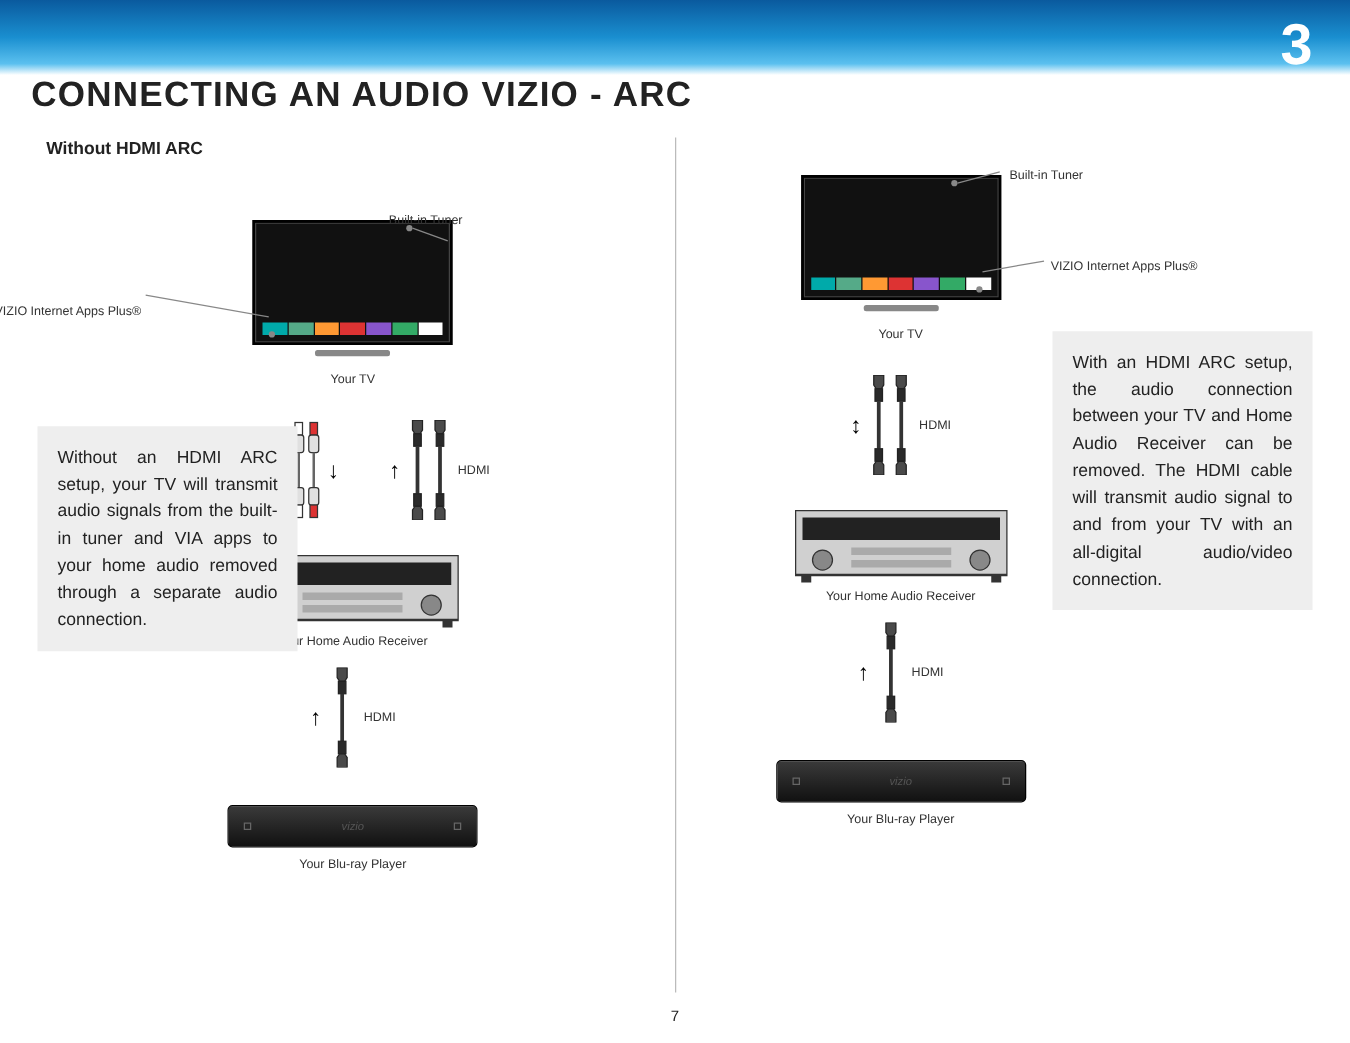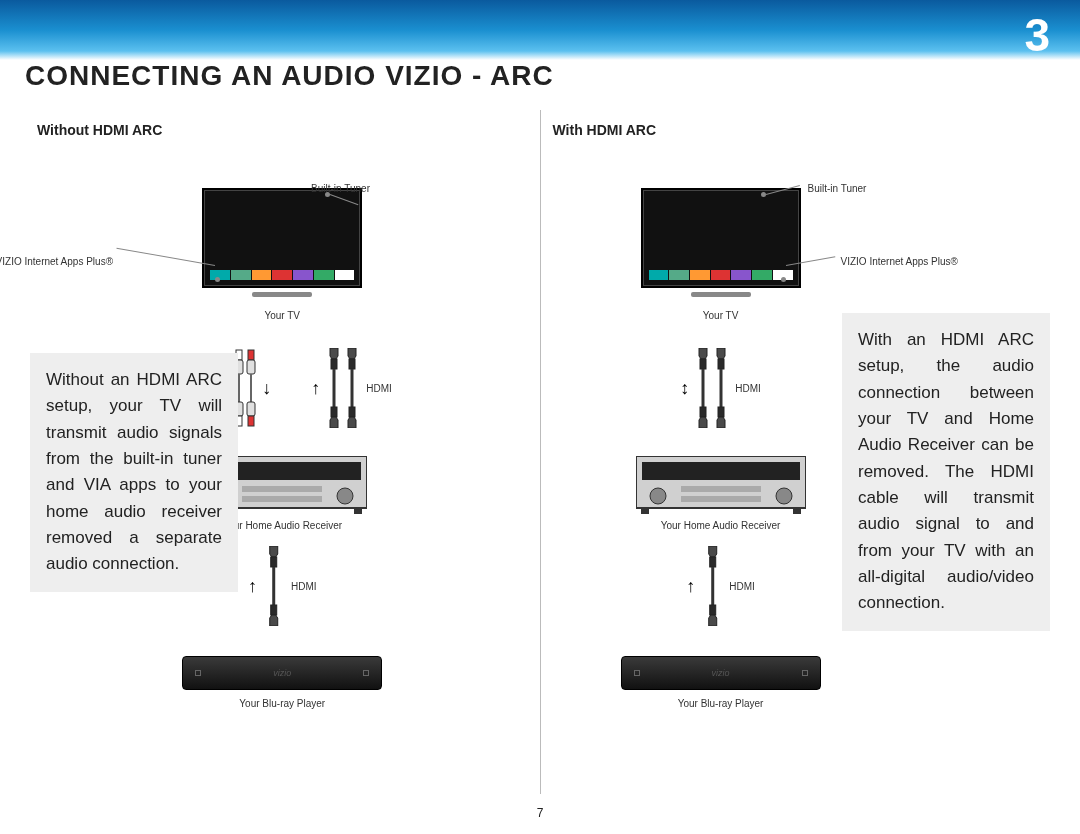--- a/index.html
+++ b/index.html
@@ -50,21 +50,20 @@
     width: 1px;
     background: #bbb;
     margin: 0 0px;
   }
   .sub-heading {
     font-size: 14px;
     font-weight: bold;
     color: #222;
     margin-bottom: 20px;
     padding-left: 12px;
-    margin-top: 12px;
   }
   .diagram-area {
     position: relative;
     height: 640px;
   }
   
   .tv {
     position: absolute;
     left: 50%;
     transform: translateX(-50%);
@@ -181,21 +180,21 @@
     padding:0 12px;
   }
   .bluray .slot{width:6px;height:6px;border:1px solid #666;}
   .bluray .logo{color:#555;font-size:9px;font-style:italic;}
   
   .info-box {
     position:absolute;
     width: 208px;
     background:#eeeeee;
     padding:14px 16px;
-    font-size:17px;
+    font-size:14px;
     line-height:1.55;
     color:#222;
     text-align:justify;
   }
   .info-left { left:5px; top:195px;}
   .info-right { right:5px; top:155px;}
   .col-inner { position:relative; height:100%;}
   .page-num {
     position:absolute;
     bottom:14px;
@@ -335,30 +334,29 @@
           <span class="label" style="position:static;">HDMI</span>
         </div>
 
         <div class="bluray">
           <span class="slot"></span>
           <span class="logo">vizio</span>
           <span class="slot"></span>
         </div>
         <div class="dev-label" style="top:540px;">Your Blu-ray Player</div>
 
-        <div class="info-box info-left">Without an HDMI ARC setup, your TV will transmit audio signals from the built-in tuner and VIA apps to your home audio receiver removed a separate audio connection.</div>
+        <div class="info-box info-left">Without an HDMI ARC setup, your TV will transmit audio signals from the built-in tuner and VIA apps to your home audio removed through a separate audio connection.</div>
       </div>
     </div>
   </div>
 
   <div class="divider"></div>
 
   <div class="col">
     <div class="col-inner">
-      <div class="sub-heading">With HDMI ARC</div>
 
       <div class="diagram-area">
 
         <div class="tv" style="left:35%;">
           <div class="tv-screen">
             <div class="app-bar">
               <span></span>
                 <span></span>
                 <span></span>
                 <span></span>

